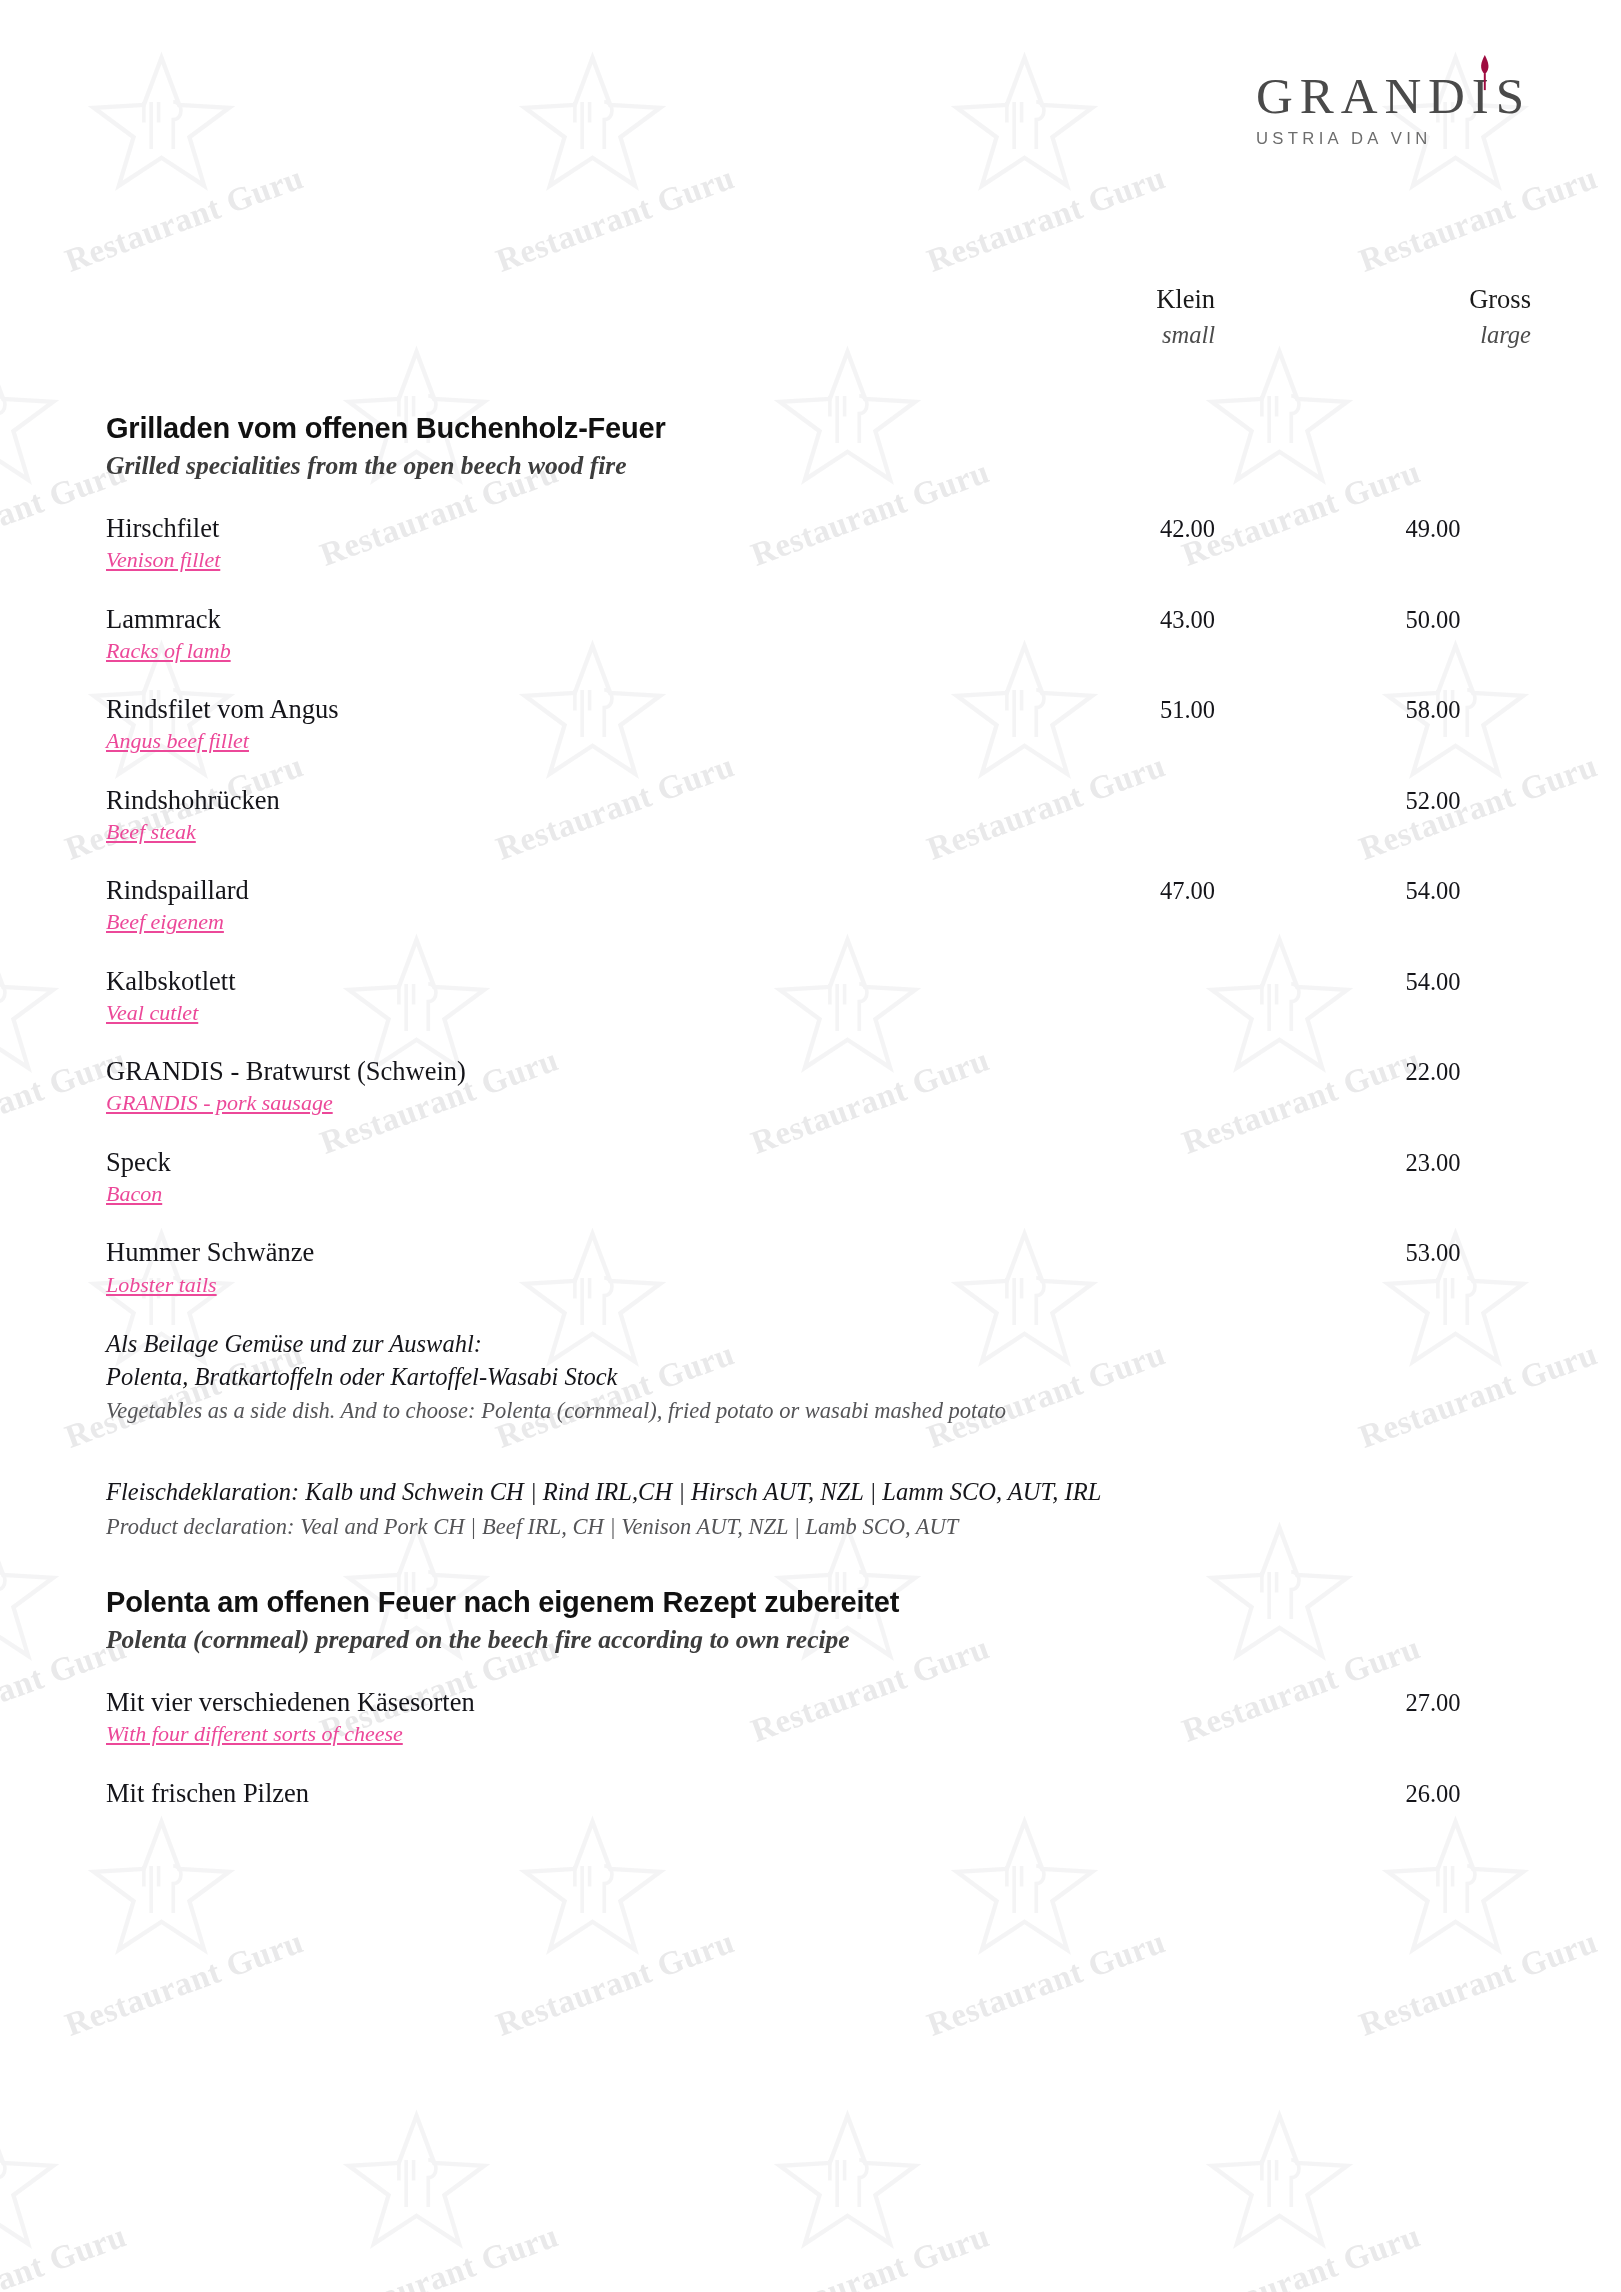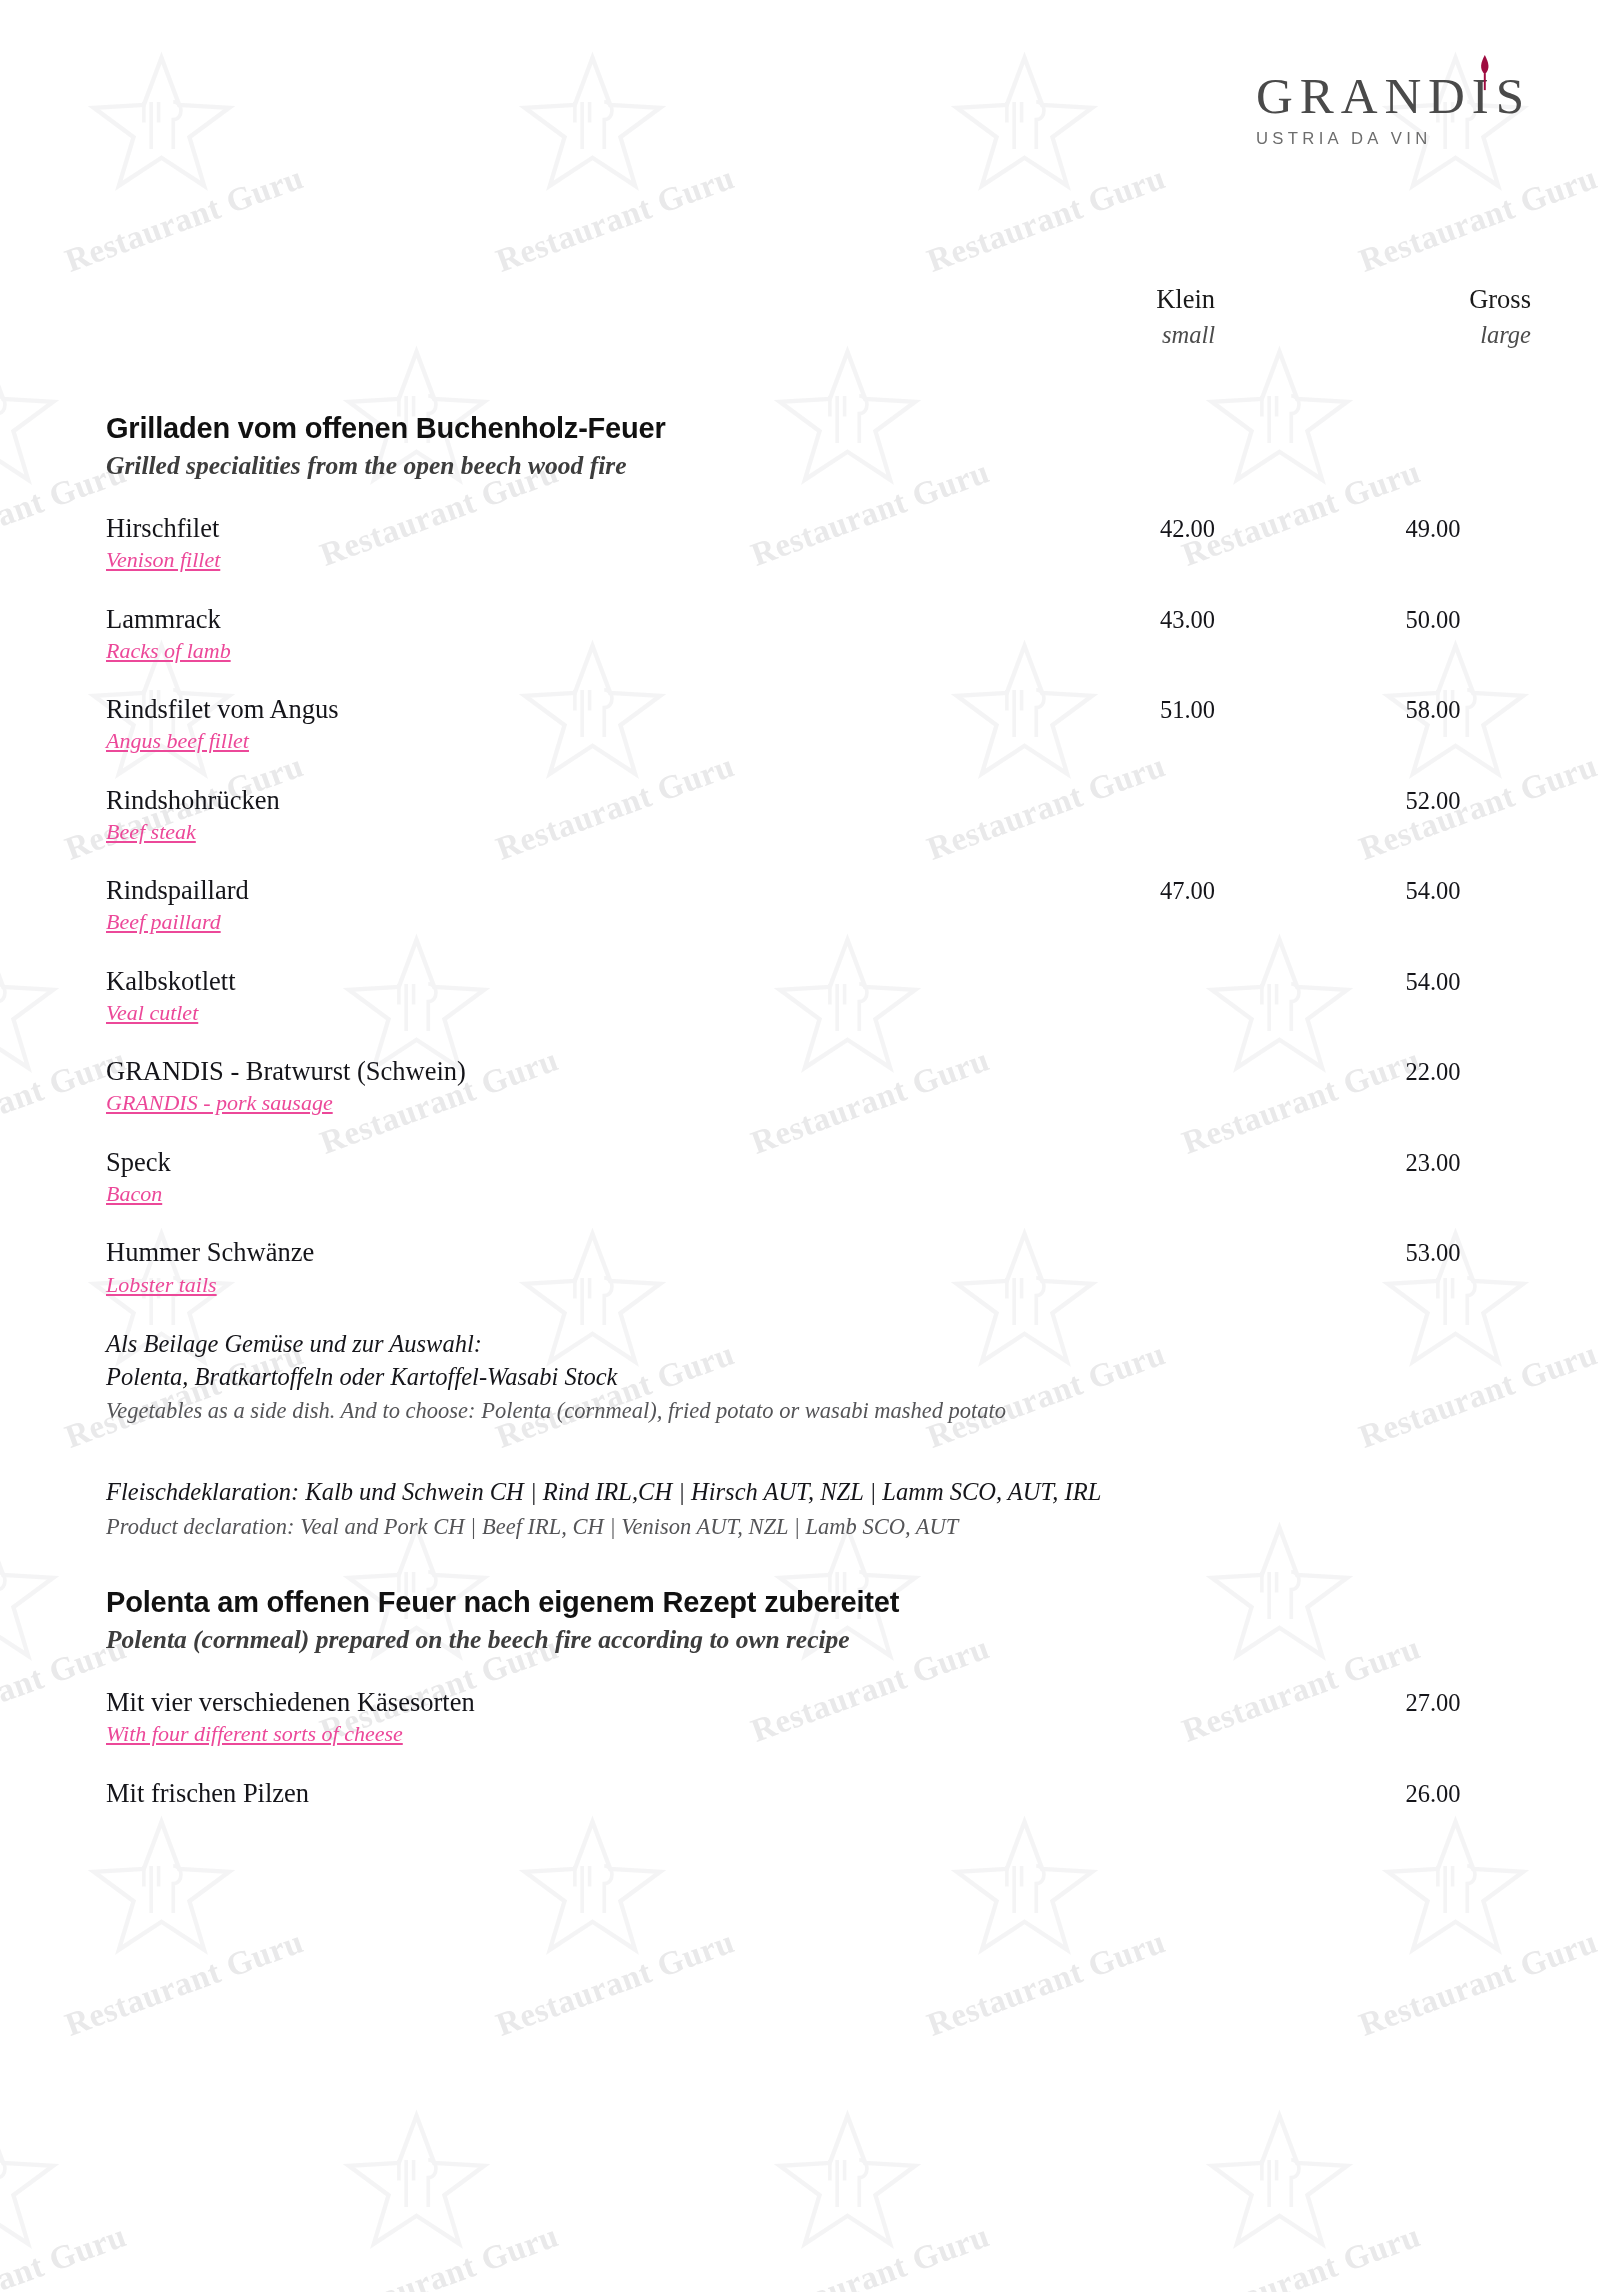--- a/index.html
+++ b/index.html
@@ -507,21 +507,21 @@
             <div class="price price-large">58.00</div>
           </div>
           <div class="item">
             <div class="item-name">Rindshohrücken</div>
             <div class="item-desc">Beef steak</div>
             <div class="price price-small"></div>
             <div class="price price-large">52.00</div>
           </div>
           <div class="item">
             <div class="item-name">Rindspaillard</div>
-            <div class="item-desc">Beef paillard</div>
+            <div class="item-desc">Beef eigenem</div>
             <div class="price price-small">47.00</div>
             <div class="price price-large">54.00</div>
           </div>
           <div class="item">
             <div class="item-name">Kalbskotlett</div>
             <div class="item-desc">Veal cutlet</div>
             <div class="price price-small"></div>
             <div class="price price-large">54.00</div>
           </div>
           <div class="item">

